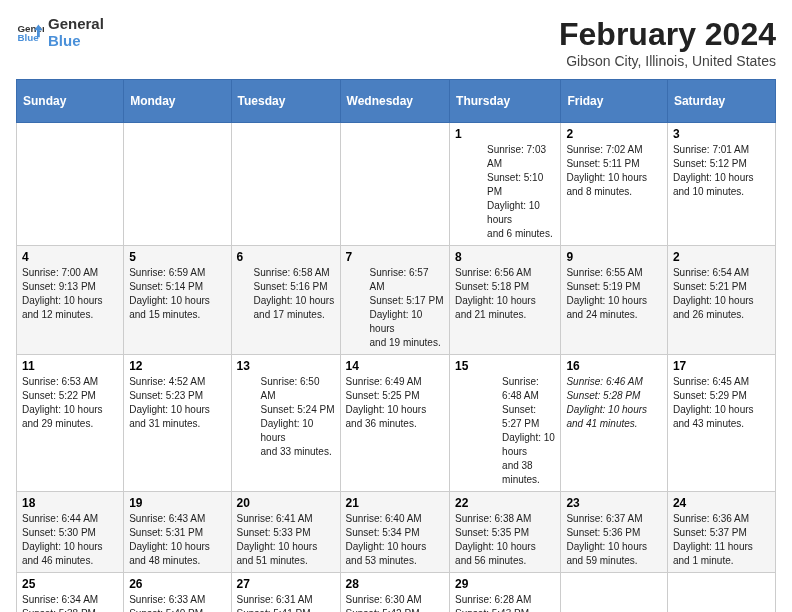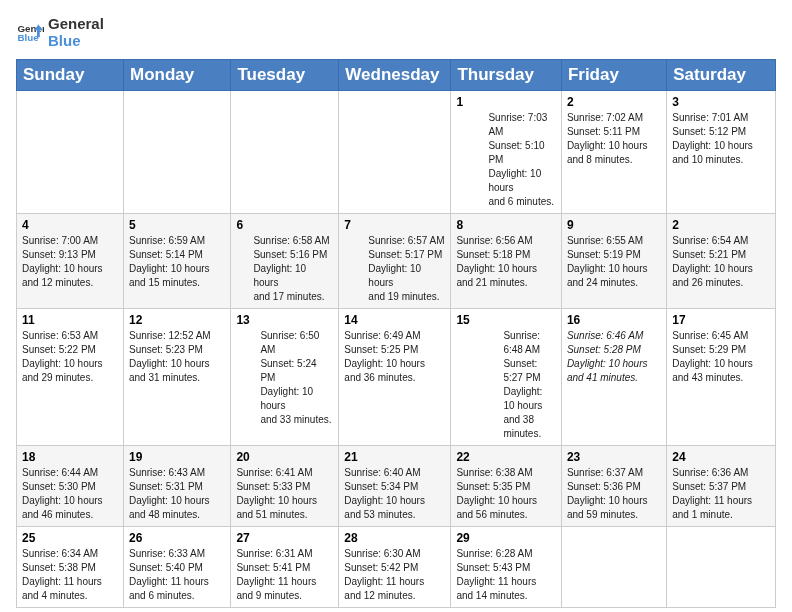--- a/index.html
+++ b/index.html
@@ -39,23 +39,23 @@
       color: #444;
     }
     table {
       width: 100%;
       border-collapse: collapse;
       font-size: 11px;
     }
     thead tr th {
       background-color: #4a7fc1;
       color: #fff;
-      padding: 5px 6px;
+      padding: 14px 6px;
       text-align: left;
-      font-size: 17px;
+      font-size: 12px;
       font-weight: bold;
       border: 1px solid #3a6daf;
     }
     tbody tr td {
       border: 1px solid #ccc;
       vertical-align: top;
       padding: 4px 5px;
       height: 80px;
       width: 113px;
     }
@@ -90,20 +90,24 @@
     <svg class="logo-icon" viewBox="0 0 40 40" xmlns="http://www.w3.org/2000/svg">
       <text x="2" y="18" font-size="14" font-weight="bold" fill="#333">General</text>
       <text x="2" y="32" font-size="14" font-weight="bold" fill="#4a90d9">Blue</text>
       <polygon points="32,8 38,16 34,16 34,26 30,26 30,16 26,16" fill="#4a90d9"></polygon>
     </svg>
     <div>
       <div style="font-size:15px;font-weight:bold;color:#333;line-height:1.1;">General</div>
       <div style="font-size:15px;font-weight:bold;color:#4a90d9;line-height:1.1;">Blue</div>
     </div>
   </div>
+  <div class="title-block">
+    <h1>February 2024</h1>
+    <h2>Gibson City, Illinois, United States</h2>
+  </div>
 </div>
 
 <table>
   <thead>
     <tr id="header-row">
         <th>Sunday</th>
         <th>Monday</th>
         <th>Tuesday</th>
         <th>Wednesday</th>
         <th>Thursday</th>
@@ -193,21 +197,21 @@
       <tr>
         <td>
           <div class="day-number">11</div>
           <div class="day-info" style="white-space: pre-line;">Sunrise: 6:53 AM
 Sunset: 5:22 PM
 Daylight: 10 hours
 and 29 minutes.</div>
         </td>
         <td>
           <div class="day-number">12</div>
-          <div class="day-info" style="white-space: pre-line;">Sunrise: 12:52 AM
+          <div class="day-info" style="white-space: pre-line;">Sunrise: 4:52 AM
 Sunset: 5:23 PM
 Daylight: 10 hours
 and 31 minutes.</div>
         </td>
         <td>
           <div class="day-number">13</div>
           <div class="day-info" style="white-space: pre-line; margin-left: 24px;">Sunrise: 6:50 AM
 Sunset: 5:24 PM
 Daylight: 10 hours
 and 33 minutes.</div>

